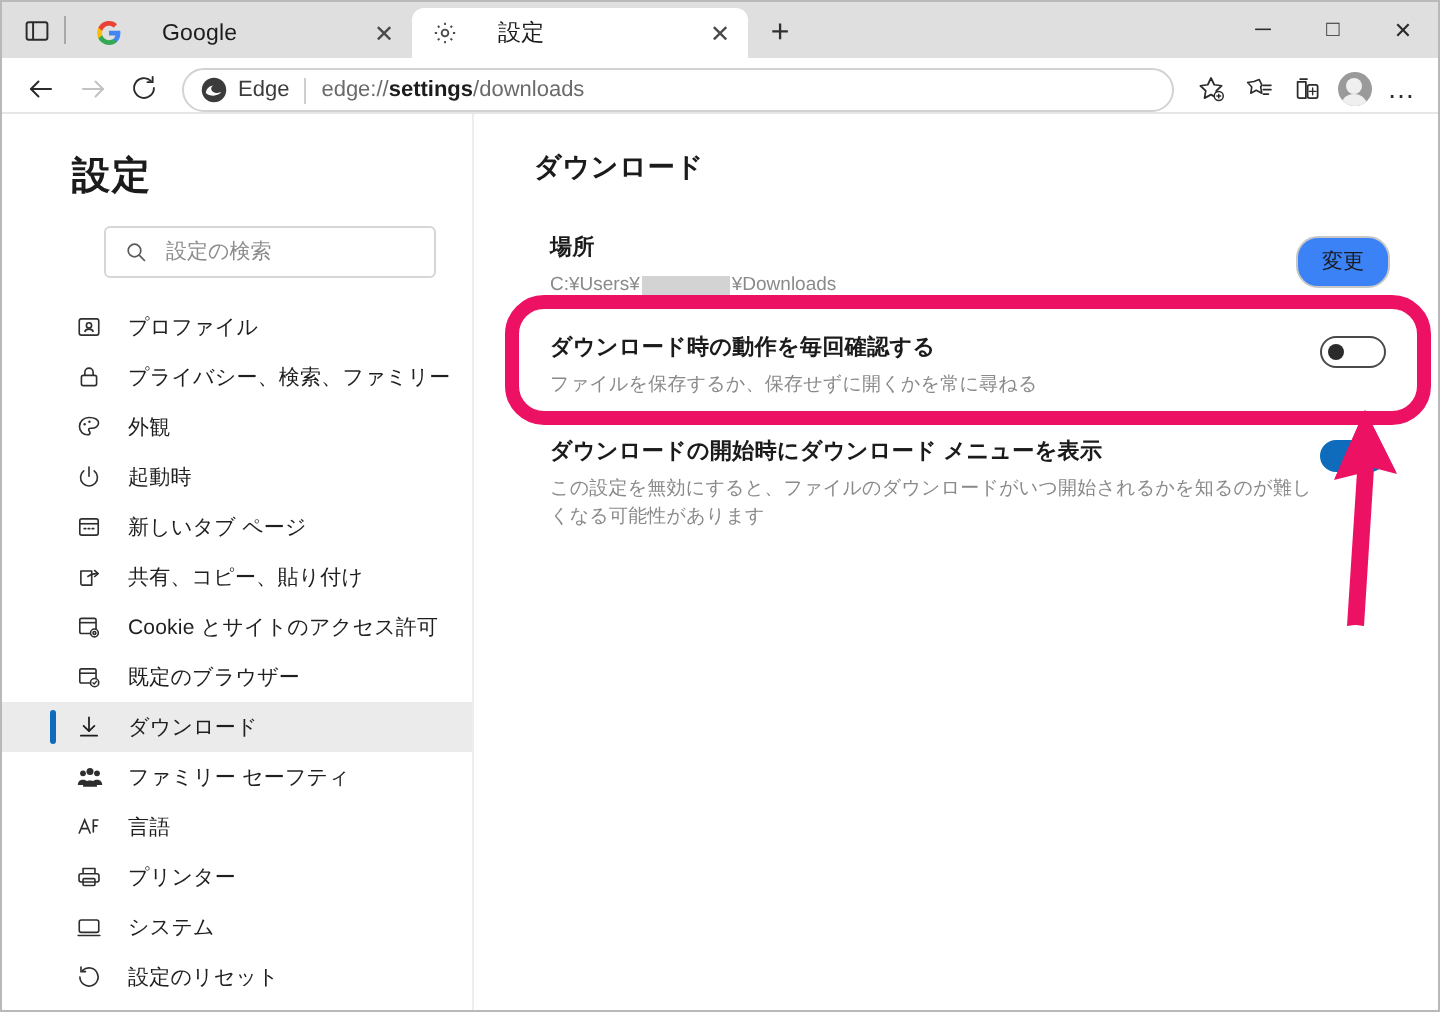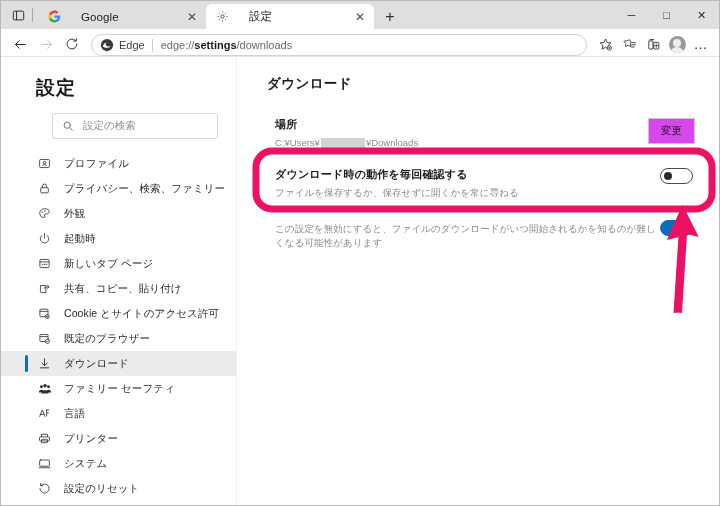--- a/index.html
+++ b/index.html
@@ -218,22 +218,22 @@
     display: flex; align-items: center;
     font-size: 9.5px; color: #8a8a8a; margin-top: 5px;
   }
   .redact {
     display: inline-block; width: 44px; height: 10px;
     background: #d3d3d3; margin: 0 1px; vertical-align: middle;
   }
   .change-btn {
     flex: 0 0 auto;
     border: 1px solid #c7c7c7;
-    background: #d946ef;
-    border-radius: 0;
+    background: #3b82f6;
+    border-radius: 11px;
     font-size: 10.5px; color: #1b1b1b;
     padding: 5px 12px;
     margin-top: 2px;
     font-family: inherit;
   }
   
   .toggle {
     flex: 0 0 auto;
     width: 33px; height: 16px;
     border-radius: 8px;
@@ -563,20 +563,21 @@
       <div class="setting-row">
         <div class="texts">
           <div class="title">ダウンロード時の動作を毎回確認する</div>
           <div class="subtitle">ファイルを保存するか、保存せずに開くかを常に尋ねる</div>
         </div>
         <div class="toggle off"></div>
       </div>
 
       <div class="setting-row">
         <div class="texts">
+          <div class="title">ダウンロードの開始時にダウンロード メニューを表示</div>
           <div class="subtitle">この設定を無効にすると、ファイルのダウンロードがいつ開始されるかを知るのが難しくなる可能性があります</div>
         </div>
         <div class="toggle on"></div>
       </div>
     </div>
 
     <svg class="annot" viewBox="0 0 720 506" width="720" height="506">
       <rect id="annot-box" x="255" y="94" width="456" height="58" rx="16" ry="16" fill="none" stroke="#ED1164" stroke-width="7"></rect>
       <g id="annot-arrow">
         <path d="M680 255 L685.5 175 L697 179 L681.5 148 L666.5 182 L677.5 179 L672.5 256 Z" fill="#ED1164"></path>

